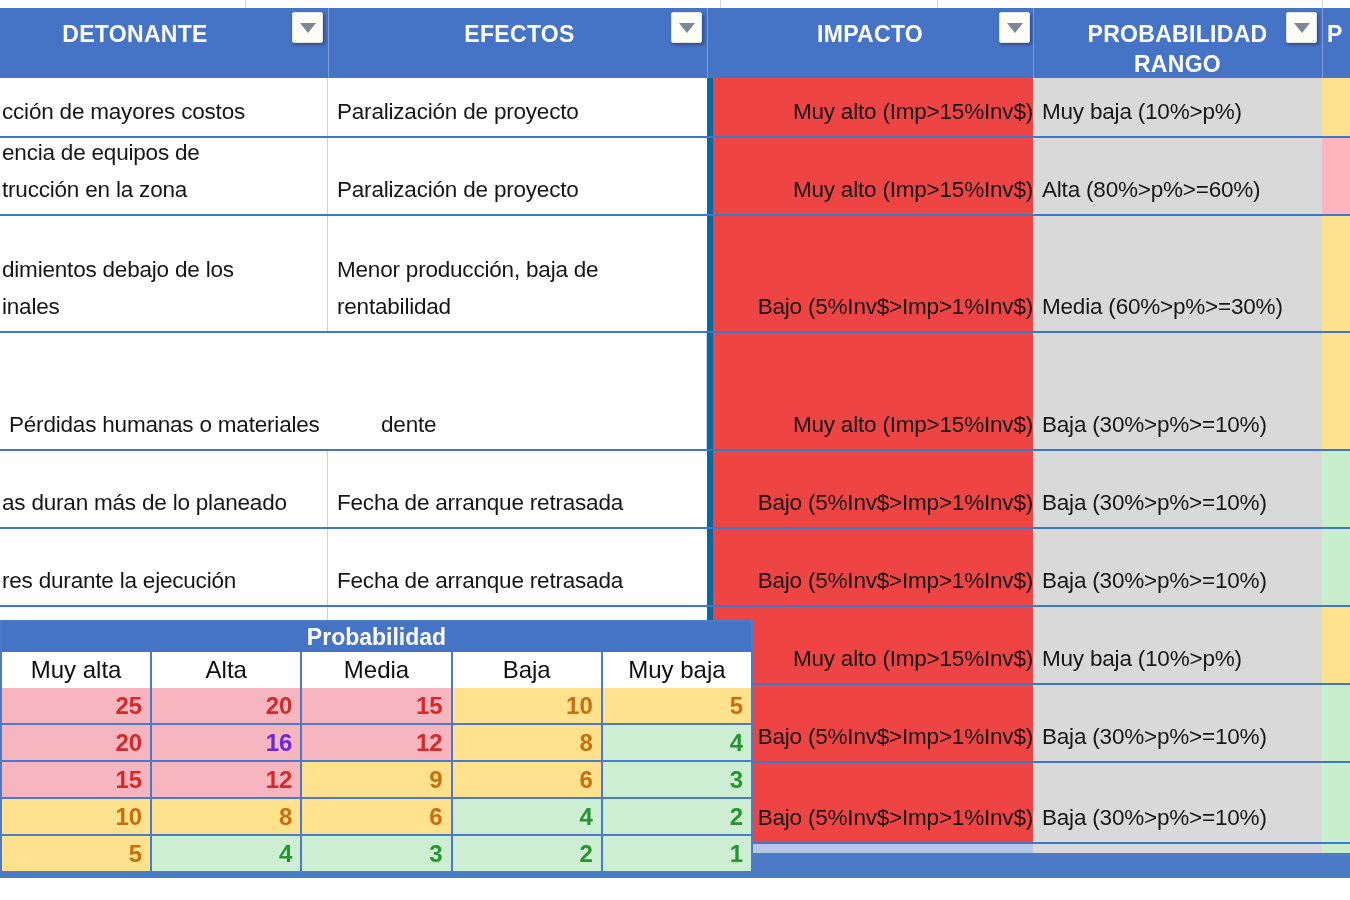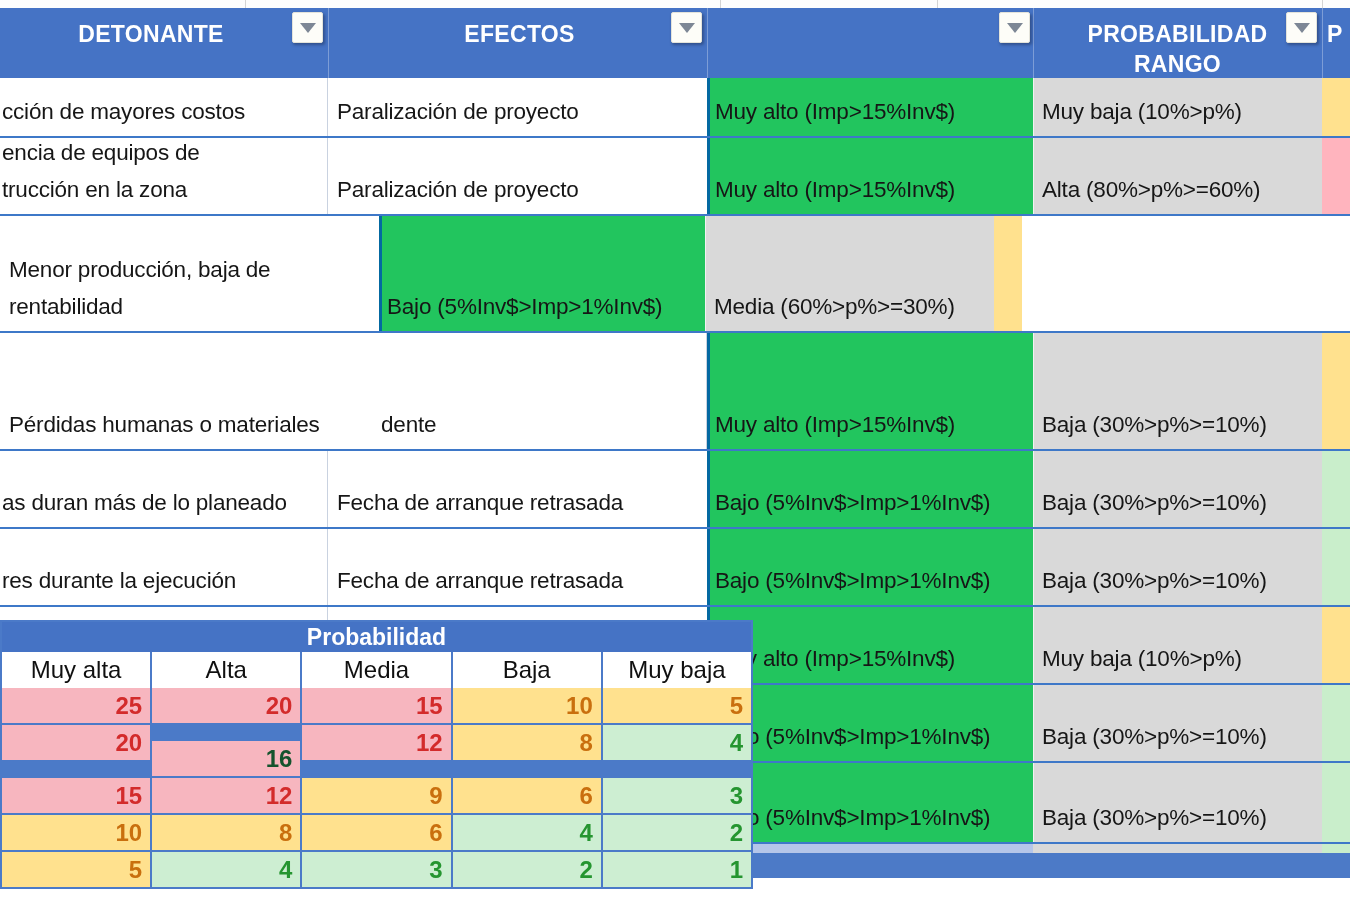--- a/index.html
+++ b/index.html
@@ -10,21 +10,21 @@
   }
 
   
   .top-strip { position:relative; height:8px; background:#fdfdfd; }
   .top-strip .vline { position:absolute; top:0; bottom:0; width:1px; background:#d4d4d4; }
 
   
   .header-row { position:relative; height:70px; background:#4573C5; }
   .hcell { position:absolute; top:0; bottom:0; color:#fff; font-weight:bold; font-size:23px; letter-spacing:.3px; }
   .hcell .hlabel { display:block; text-align:center; padding-top:13px; }
-  .h-det { left:16px; width:328px; }
+  .h-det { left:0; width:328px; }
   .h-det .hlabel { width:270px; }
   .h-efe { left:330px; width:379px; }
   .h-imp { left:707px; width:326px; }
   .h-pro { left:1033px; width:289px; }
   .h-pro .hlabel { padding-top:11px; line-height:30px; }
   .h-p   { left:1322px; width:28px; }
   .h-p .hlabel { text-align:left; padding-left:5px; }
   .hsep { position:absolute; top:0; bottom:0; width:1px; background:rgba(255,255,255,.30); }
 
   .filter-btn {
@@ -36,21 +36,21 @@
   .tri { width:0; height:0; border-left:8px solid transparent; border-right:8px solid transparent; border-top:10px solid #7d8795; }
 
   
   .trow { display:flex; border-bottom:2px solid #3E78C8; }
   .cell {
     display:flex; flex-direction:column; justify-content:flex-end;
     padding-bottom:6px; font-size:22.5px; color:#161616; line-height:37px; letter-spacing:-0.2px;
   }
   .c-det { width:328px; padding-left:2px;  background:#fff; border-right:1px solid #c9d2e0; }
   .c-efe { width:379px; padding-left:9px;  background:#fff; }
-  .c-imp { width:326px; padding-left:5px;  background:#22c55e; border-left:3px solid #0369a1; }
+  .c-imp { width:326px; padding-left:5px;  background:#ef4444; border-left:6px solid #0369a1;text-align:right; }
   .c-pro { width:289px; padding-left:8px;  background:#D9D9D9; border-left:1px solid rgba(255,255,255,.65); }
   .c-lvl { width:28px; }
 
   .leftover { display:flex; height:9px; }
   .leftover .seg { height:100%; }
 
   .bottom-bar { height:25px; background:#4C7AC7; }
 
   
   .overlay { position:absolute; left:0; top:620px; width:753px; z-index:5; }
@@ -84,20 +84,23 @@
     <div class="vline" style="left:1322px"></div>
   </div>
 
   <div class="header-row">
     <div class="hcell h-det">
       <span class="hlabel">DETONANTE</span>
     </div>
     <div class="hcell h-efe">
       <span class="hlabel">EFECTOS</span>
     </div>
+    <div class="hcell h-imp">
+      <span class="hlabel">IMPACTO</span>
+    </div>
     <div class="hcell h-pro">
       <span class="hlabel">
         <span>PROBABILIDAD</span><br>
         <span>RANGO</span>
       </span>
     </div>
     <div class="hcell h-p">
       <span class="hlabel">P</span>
     </div>
 
@@ -146,20 +149,24 @@
         </div>
       <div class="cell c-imp">
           <span>Muy alto (Imp&gt;15%Inv$)</span>
         </div>
       <div class="cell c-pro">
           <span>Alta (80%&gt;p%&gt;=60%)</span>
         </div>
       <div class="cell c-lvl" style="background: rgb(255, 180, 190);"></div>
     </div>
     <div class="trow" style="height:117px">
+      <div class="cell c-det">
+          <span>dimientos debajo de los</span>
+          <span>inales</span>
+        </div>
       <div class="cell c-efe">
           <span>Menor producción, baja de</span>
           <span>rentabilidad</span>
         </div>
       <div class="cell c-imp">
           <span>Bajo (5%Inv$&gt;Imp&gt;1%Inv$)</span>
         </div>
       <div class="cell c-pro">
           <span>Media (60%&gt;p%&gt;=30%)</span>
         </div>
@@ -264,21 +271,21 @@
       <div class="ov-hcell">Baja</div>
       <div class="ov-hcell">Muy baja</div>
     </div>
     <div class="ov-grid" id="matrix-grid">
         <div class="ov-cell" style="background: rgb(247, 182, 191); color: rgb(211, 43, 43);">25</div>
         <div class="ov-cell" style="background: rgb(247, 182, 191); color: rgb(211, 43, 43);">20</div>
         <div class="ov-cell" style="background: rgb(247, 182, 191); color: rgb(211, 43, 43);">15</div>
         <div class="ov-cell" style="background: rgb(255, 225, 142); color: rgb(201, 111, 14);">10</div>
         <div class="ov-cell" style="background: rgb(255, 225, 142); color: rgb(201, 111, 14);">5</div>
         <div class="ov-cell" style="background: rgb(247, 182, 191); color: rgb(211, 43, 43);">20</div>
-        <div class="ov-cell" style="background: rgb(247, 182, 191); color: #14532d; margin-top: 16px;">16</div>
+        <div class="ov-cell" style="background: rgb(247, 182, 191); color: #6d28d9;">16</div>
         <div class="ov-cell" style="background: rgb(247, 182, 191); color: rgb(211, 43, 43);">12</div>
         <div class="ov-cell" style="background: rgb(255, 225, 142); color: rgb(201, 111, 14);">8</div>
         <div class="ov-cell" style="background: rgb(205, 238, 210); color: rgb(37, 149, 48);">4</div>
         <div class="ov-cell" style="background: rgb(247, 182, 191); color: rgb(211, 43, 43);">15</div>
         <div class="ov-cell" style="background: rgb(247, 182, 191); color: rgb(211, 43, 43);">12</div>
         <div class="ov-cell" style="background: rgb(255, 225, 142); color: rgb(201, 111, 14);">9</div>
         <div class="ov-cell" style="background: rgb(255, 225, 142); color: rgb(201, 111, 14);">6</div>
         <div class="ov-cell" style="background: rgb(205, 238, 210); color: rgb(37, 149, 48);">3</div>
         <div class="ov-cell" style="background: rgb(255, 225, 142); color: rgb(201, 111, 14);">10</div>
         <div class="ov-cell" style="background: rgb(255, 225, 142); color: rgb(201, 111, 14);">8</div>

